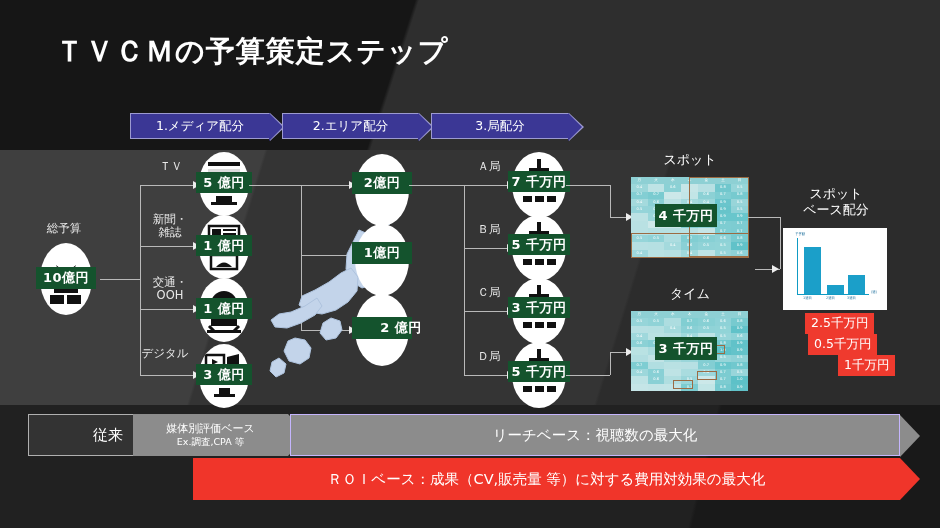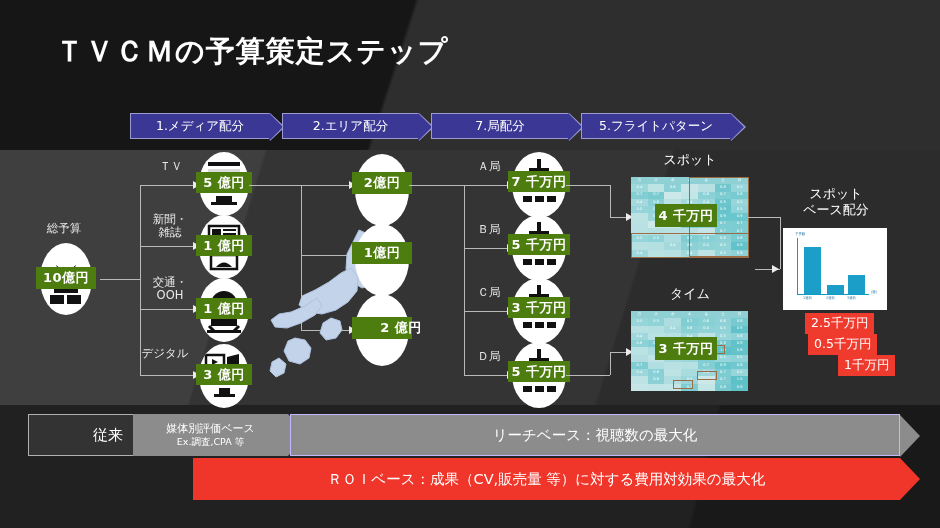--- a/index.html
+++ b/index.html
@@ -38,21 +38,21 @@
   .ln{position:absolute;background:#b9b9b9;}
   .lnh{height:1px;}
   .lnv{width:1px;}
   .arw{position:absolute;width:0;height:0;border-top:4px solid transparent;
       border-bottom:4px solid transparent;border-left:7px solid #ededed;}
 
   
   .node{position:absolute;border-radius:50%;background:#fff;display:flex;
       align-items:center;justify-content:center;overflow:hidden;}
   .node .ico{position:absolute;left:0;top:0;width:100%;height:100%;}
-  .chip{position:absolute;background:#4d7c0f;color:#fff;font-size:13px;font-weight:bold;
+  .chip{position:absolute;background:#14532d;color:#fff;font-size:13px;font-weight:bold;
       display:flex;align-items:center;justify-content:center;white-space:nowrap;
       padding:1px 6px;box-sizing:border-box;letter-spacing:0.5px;}
   .lbl{position:absolute;color:#e9e9e9;font-size:11.5px;line-height:13px;text-align:center;
       white-space:pre-line;}
 
   
   .mapwrap{position:absolute;left:255px;top:158px;width:170px;height:240px;}
 
   
   .heat{position:absolute;display:grid;background:#cfe9ea;}
@@ -105,24 +105,21 @@
   <div class="title">ＴＶＣＭの予算策定ステップ</div>
 
   <div class="steps">
     <div class="step s1">
         <span>1.メディア配分</span>
       </div>
     <div class="step s2">
         <span>2.エリア配分</span>
       </div>
     <div class="step s3">
-        <span>7.局配分</span>
-      </div>
-    <div class="step s5">
-        <span>5.フライトパターン</span>
+        <span>3.局配分</span>
       </div>
   </div>
 
   <div class="ln lnh" style="left:100px;top:279px;width:40px;"></div>
   <div class="ln lnv" style="left:140px;top:185px;height:190px;"></div>
   <div class="ln lnh" style="left:140px;top:185px;width:55px;"></div>
   <div class="arw" style="left:193px;top:181px;"></div>
   <div class="ln lnh" style="left:140px;top:246px;width:55px;"></div>
   <div class="arw" style="left:193px;top:242px;"></div>
   <div class="ln lnh" style="left:140px;top:309px;width:55px;"></div>

